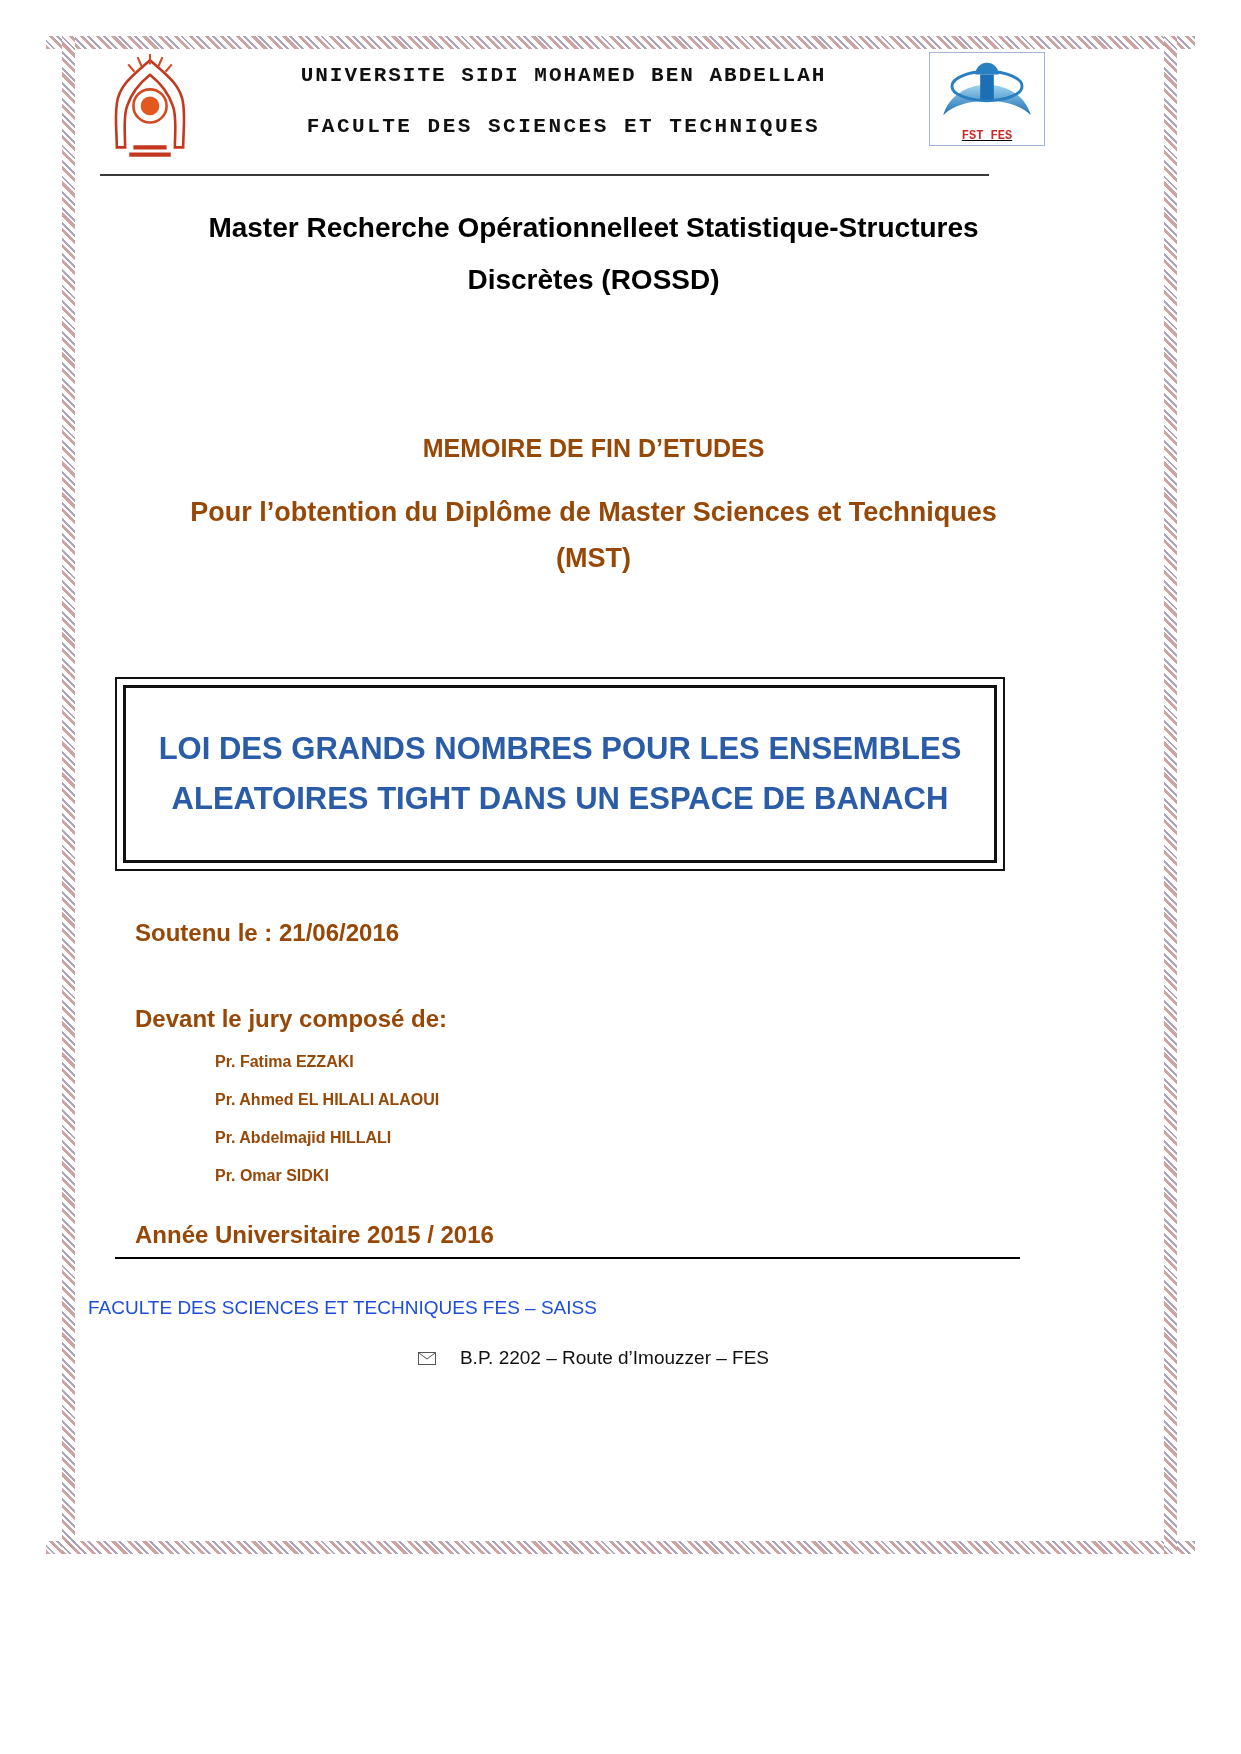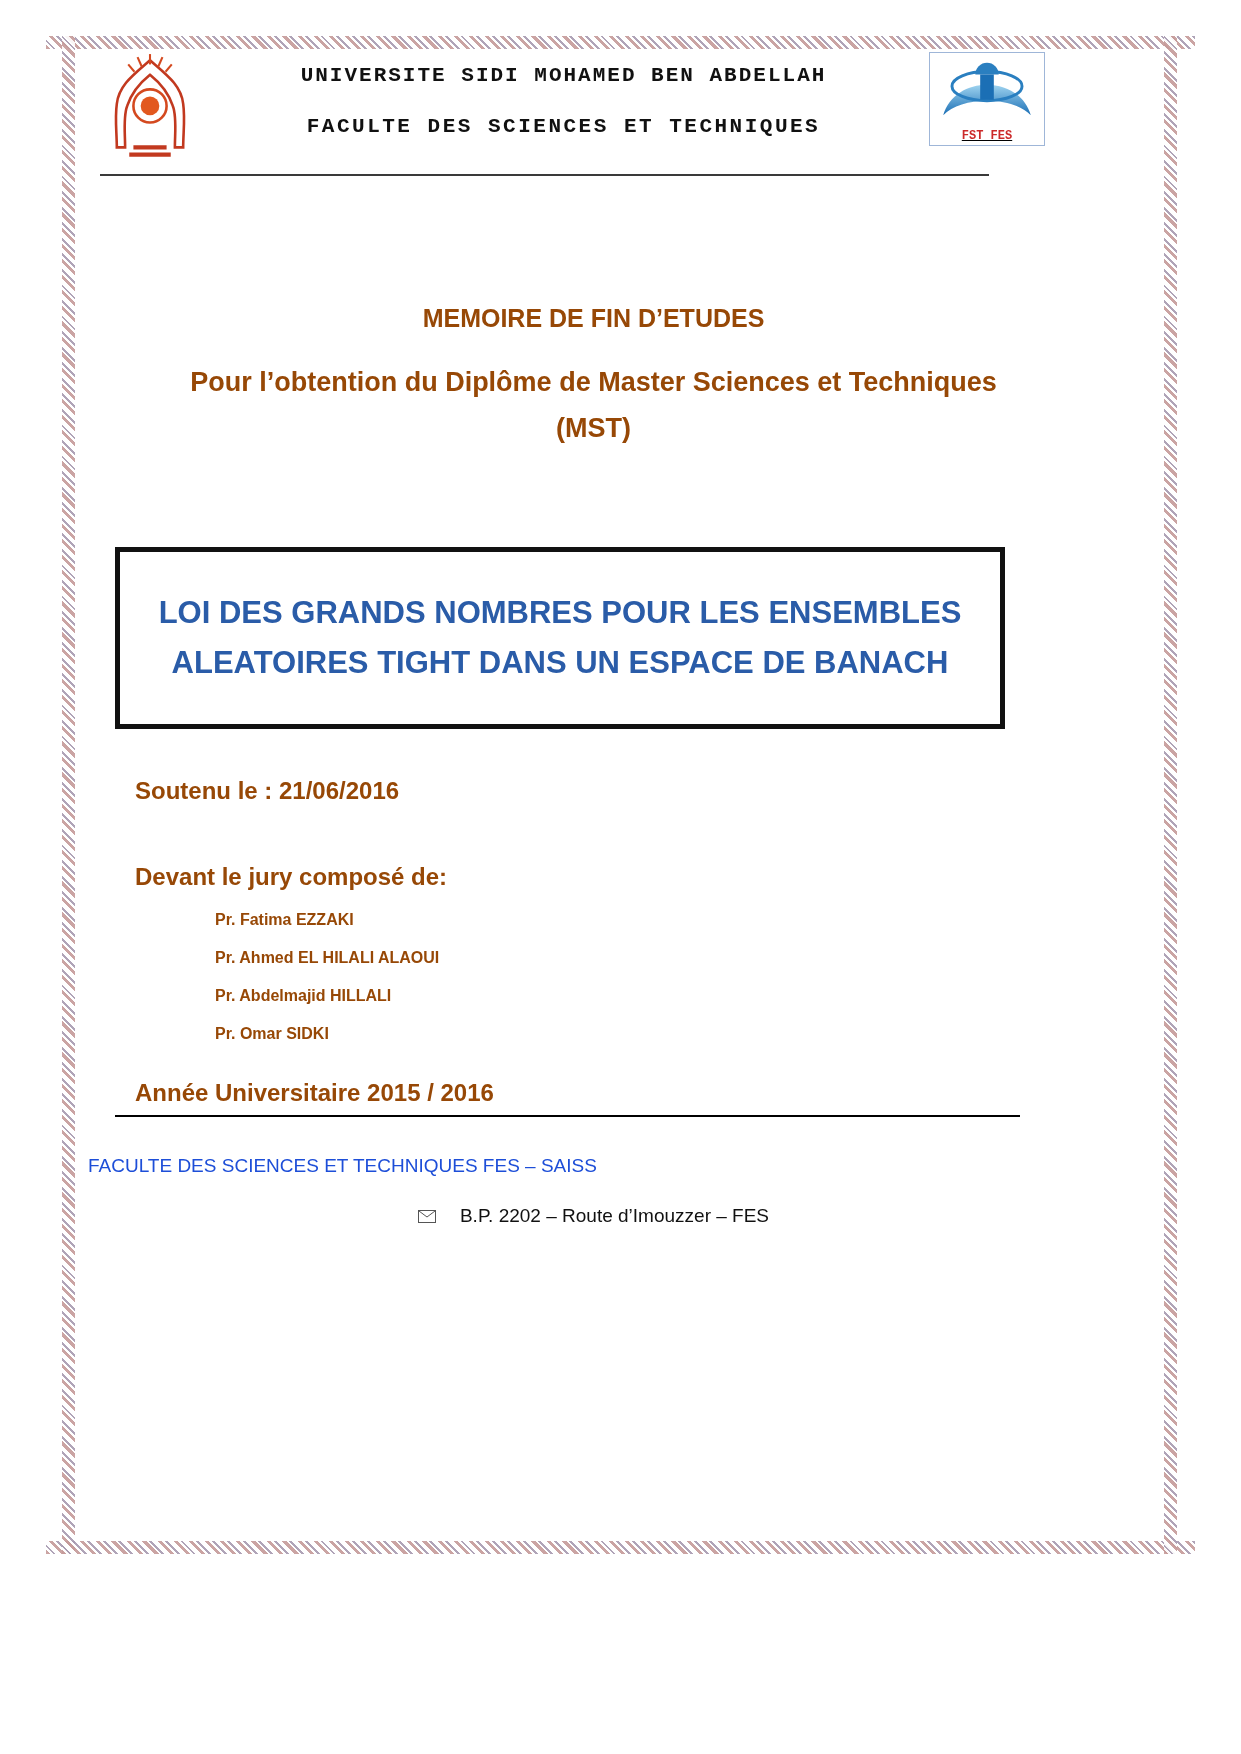--- a/index.html
+++ b/index.html
@@ -91,20 +91,21 @@
     color: #974806;
     line-height: 46px;
   }
 
   
   .title-box-outer {
     margin-top: 96px;
     margin-left: 27px;
     width: 890px;
     border: 2px solid #111111;
+    padding: 6px;
     box-sizing: border-box;
     background: #ffffff;
   }
   .title-box-inner {
     border: 3px solid #111111;
     padding: 36px 20px;
   }
   .thesis-title {
     text-align: center;
     font-weight: 700;
@@ -223,20 +224,24 @@
           <ellipse cx="53" cy="32" rx="36" ry="15" fill="none" stroke="#2a7fc0" stroke-width="3"></ellipse>
           <path d="M41 20 a12 12 0 0 1 24 0 Z" fill="#2a7fc0"></path>
           <rect x="46" y="20" width="14" height="26" fill="#1b6fb5"></rect>
         </svg>
         <div class="fst-caption">FST FES</div>
       </div>
     </div>
 
     <div class="header-rule"></div>
 
+    <div class="program">
+      <div>Master Recherche Opérationnelleet Statistique-Structures</div>
+      <div>Discrètes  (ROSSD)</div>
+    </div>
 
     <div class="memoire-head">MEMOIRE DE FIN D’ETUDES</div>
 
     <div class="memoire-sub">
       <div>Pour l’obtention du Diplôme de Master Sciences et Techniques</div>
       <div>(MST)</div>
     </div>
 
     <div class="title-box-outer">
       <div class="title-box-inner">

